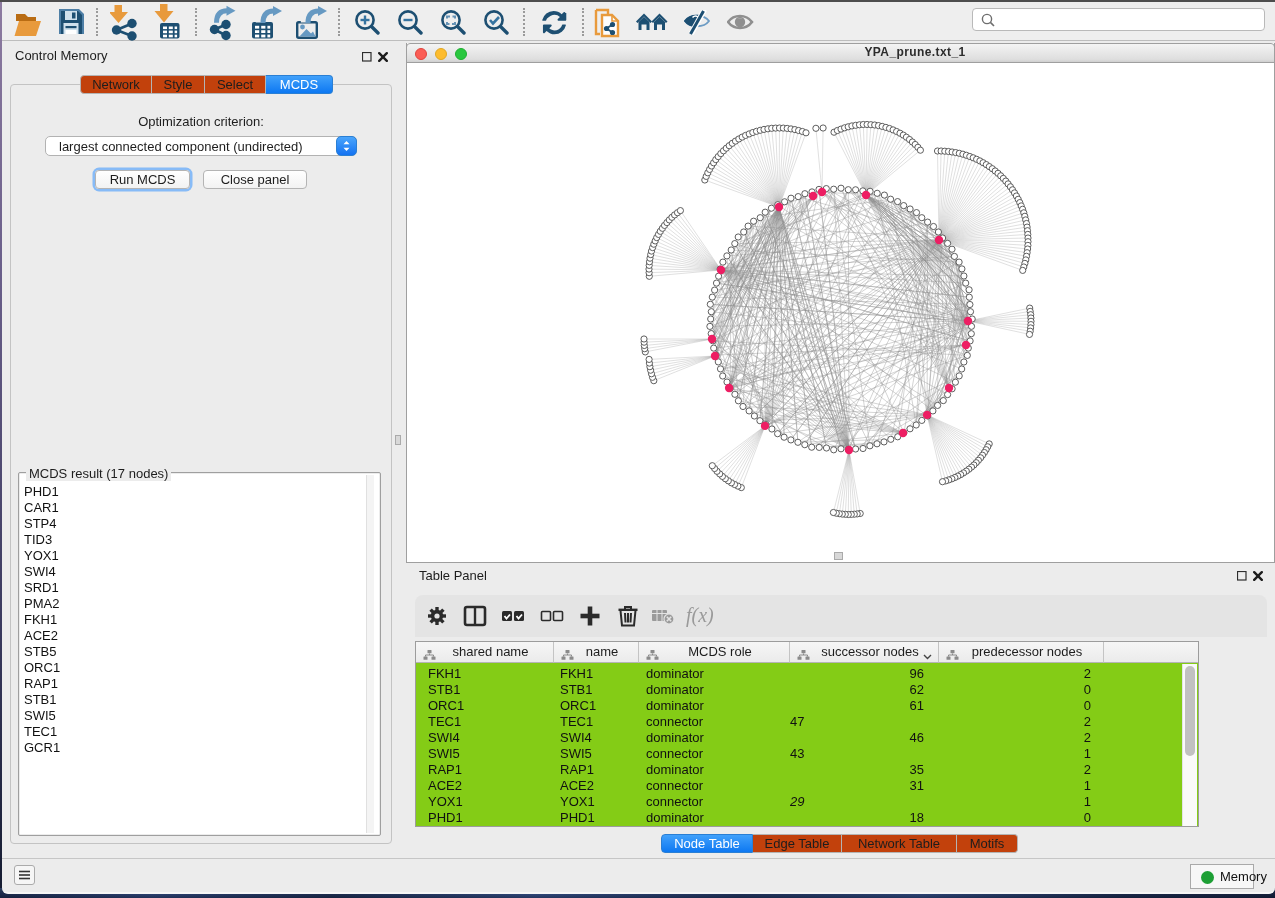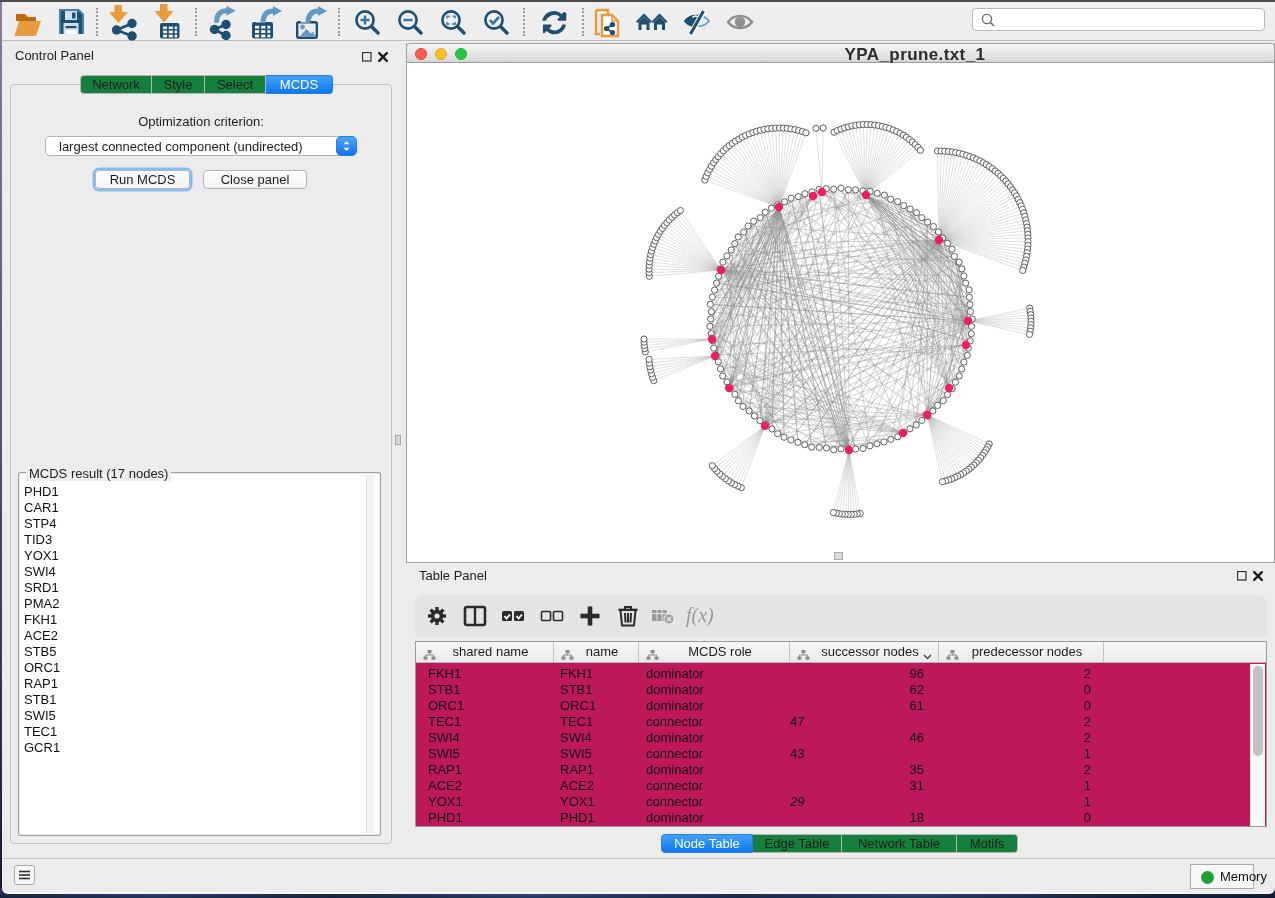--- a/index.html
+++ b/index.html
@@ -19,21 +19,21 @@
   #toolbar { left:2px; top:2px; width:1273px; height:39px; background:#eeeeee; border-bottom:1px solid #bdbdbd; }
   .tsep { position:absolute; top:6px; height:28px; width:0; border-left:2px dotted #9a9a9a; }
   #searchbox { position:absolute; left:972px; top:8px; width:293px; height:23px; background:#fff;
     border:1px solid #b9b9b9; border-radius:4px; }
   #searchbox svg { position:absolute; left:7px; top:3px; }
   #cp-title { left:15px; top:48px; font-size:13px; color:#1d1d1d; }
   .winbtns { position:absolute; font-size:12px; color:#111; }
   #cp-box { left:10px; top:84px; width:382px; height:760px; background:#ececec;
     border:1px solid #c3c3c3; border-radius:4px; }
   .seg { position:absolute; display:flex; height:19px; font-size:13px; }
-  .seg .s { border:1px solid #b4b4b4; border-left:none; background:#15803d; color:#1d1d1d;
+  .seg .s { border:1px solid #b4b4b4; border-left:none; background:#c2410c; color:#1d1d1d;
     display:flex; align-items:center; justify-content:center; height:19px; }
   .seg .s.first { border-left:1px solid #b4b4b4; border-radius:4px 0 0 4px; }
   .seg .s.last { border-radius:0 4px 4px 0; }
   .seg .s.sel { background:linear-gradient(180deg,#41a1fb 0%,#0d78f2 100%); color:#fff; border-color:#2a7fd4; }
   #opt-label { left:0px; top:114px; width:402px; text-align:center; font-size:13px; color:#1d1d1d; }
   #dropdown { left:45px; top:136px; width:312px; height:20px; background:#fff; border:1px solid #b2b2b2;
     border-radius:5px; font-size:13px; color:#1d1d1d; line-height:18px; }
   #dropdown .txt { position:absolute; left:13px; top:1px; }
   #dropdown .spin { position:absolute; right:-1px; top:-1px; width:21px; height:20px; border-radius:5px;
     background:linear-gradient(180deg,#4aa5fc 0%,#1472f1 100%); border:1px solid #2a7fd4; }
@@ -47,27 +47,27 @@
     padding:10px 0 0 4px; line-height:16px; }
   #fs-scroll { left:366px; top:475px; width:8px; height:358px; background:#f4f4f4; border-left:1px solid #e0e0e0; }
   #statusline { left:2px; top:858px; width:1273px; height:1px; background:#c6c6c6; }
   #menubtn { left:14px; top:865px; width:21px; height:20px; background:#f6f6f6; border:1px solid #ababab; border-radius:3px; }
   #membtn { left:1190px; top:864px; width:64px; height:25px; background:#f7f7f7; border:1px solid #a9a9a9; font-size:13px; color:#111; }
   #membtn .dot { position:absolute; left:10px; top:6px; width:13px; height:13px; border-radius:50%; background:#1d9f35; }
   #membtn .t { position:absolute; left:29px; top:4px; }
   #netwin { left:406px; top:43px; width:869px; height:520px; background:#fff; border:1px solid #9f9f9f; border-top:none; }
   #nettitle { left:406px; top:43px; width:869px; height:20px;
     background:linear-gradient(180deg,#f4f4f4 0%,#dedede 85%,#cfcfcf 100%); border:1px solid #9f9f9f; border-radius:4px 4px 0 0; }
-  #nettitle .t { position:absolute; left:408px; width:200px; top:1px; text-align:center; letter-spacing:0.4px; font-size:17px; font-weight:bold; color:#2c2c2c; }
+  #nettitle .t { position:absolute; left:408px; width:200px; top:1px; text-align:center; letter-spacing:0.4px; font-size:12px; font-weight:bold; color:#2c2c2c; }
   .tl { position:absolute; top:4px; width:12px; height:12px; border-radius:50%; }
   #vsplit-handle { left:395px; top:435px; width:6px; height:10px; background:#d8d8d8; border:1px solid #aaa; }
   #hsplit-handle { left:834px; top:552px; width:9px; height:8px; background:#d8d8d8; border:1px solid #aaa; }
   #tp-title { left:419px; top:568px; font-size:13px; color:#1d1d1d; }
   #tp-toolbar { left:415px; top:595px; width:852px; height:42px; background:#e4e4e4; border-radius:8px 8px 0 0; }
-  #tp-table { left:415px; top:641px; width:852px; height:186px; background:#be185d; border:1px solid #9c9c9c; overflow:hidden; }
+  #tp-table { left:415px; top:641px; width:784px; height:186px; background:#84cc16; border:1px solid #9c9c9c; overflow:hidden; }
   .th { position:absolute; top:0; height:21px; background:linear-gradient(180deg,#f6f6f6,#ebebeb); border-right:1px solid #c4c4c4;
     border-bottom:1px solid #b5b5b5; font-size:13px; color:#1d1d1d; text-align:center; line-height:20px; }
   .tr { position:absolute; height:16px; font-size:13px; color:#111; line-height:15px; white-space:pre; }
   #tp-scroll { position:absolute; right:1px; top:22px; width:15px; height:162px; background:#fafafa; border-left:1px solid #e4e4e4; }
   #tp-thumb { position:absolute; left:2px; top:2px; width:10px; height:90px; background:#c1c1c1; border-radius:5px; }
   .hicon { display:inline-block; vertical-align:-1px; }
 </style>
 </head>
 <body>
 <div id="desktop" class="abs"></div>
@@ -235,21 +235,21 @@
     <div class="tsep" style="left:521px;"></div>
     <div class="tsep" style="left:580px;"></div>
   </div>
 <div id="searchbox" class="abs">
     <svg width="17" height="17" viewBox="0 0 17 17">
       <circle cx="7" cy="7" r="4.6" fill="none" stroke="#6e6e6e" stroke-width="1.4"></circle>
       <line x1="10.4" y1="10.4" x2="14" y2="14" stroke="#6e6e6e" stroke-width="1.6"></line>
     </svg>
   </div>
 
-<div id="cp-title" class="abs">Control Panel</div>
+<div id="cp-title" class="abs">Control Memory</div>
 <div class="winbtns" style="left:362px; top:51px;"><svg width="10" height="10" viewBox="0 0 10 10">
       <rect x="0.5" y="0.5" width="8.5" height="8.5" fill="none" stroke="#2e2e2e" stroke-width="1.2"></rect>
     </svg></div>
 <div class="winbtns" style="left:378px; top:51px;"><svg width="10" height="10" viewBox="0 0 10 10">
       <g stroke="#1d1d1d" stroke-width="2.4" stroke-linecap="round">
         <line x1="1.2" y1="1.2" x2="8.8" y2="8.8"></line>
         <line x1="8.8" y1="1.2" x2="1.2" y2="8.8"></line>
       </g>
     </svg></div>
 <div id="cp-box" class="abs"></div>

